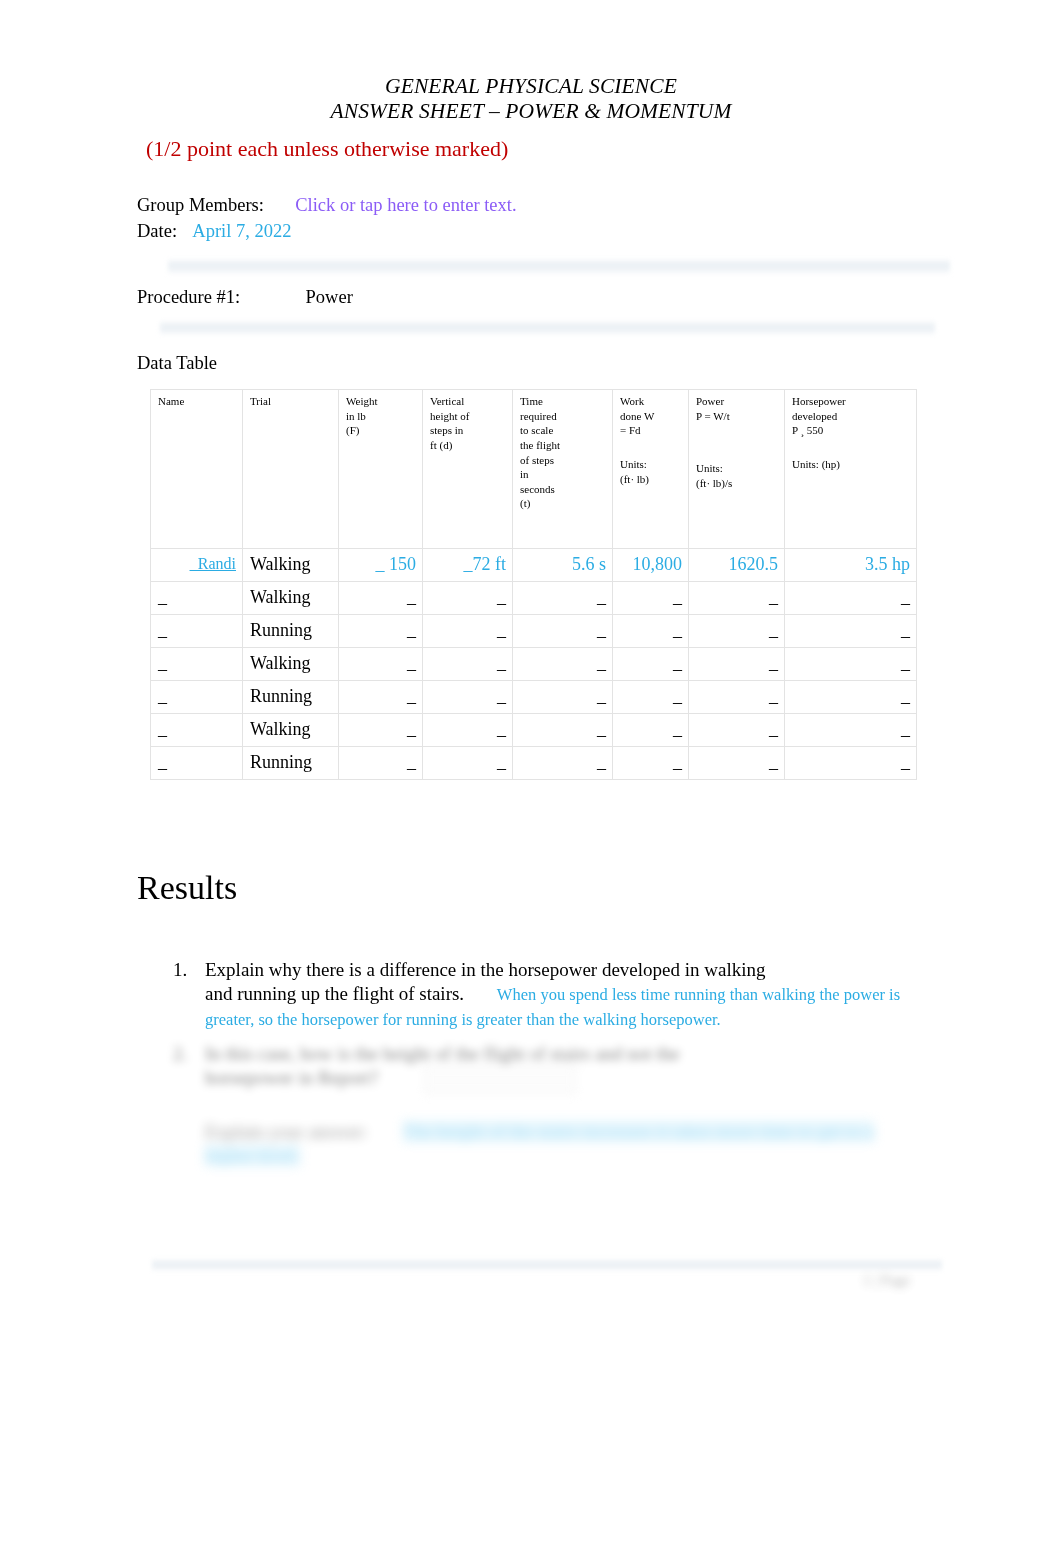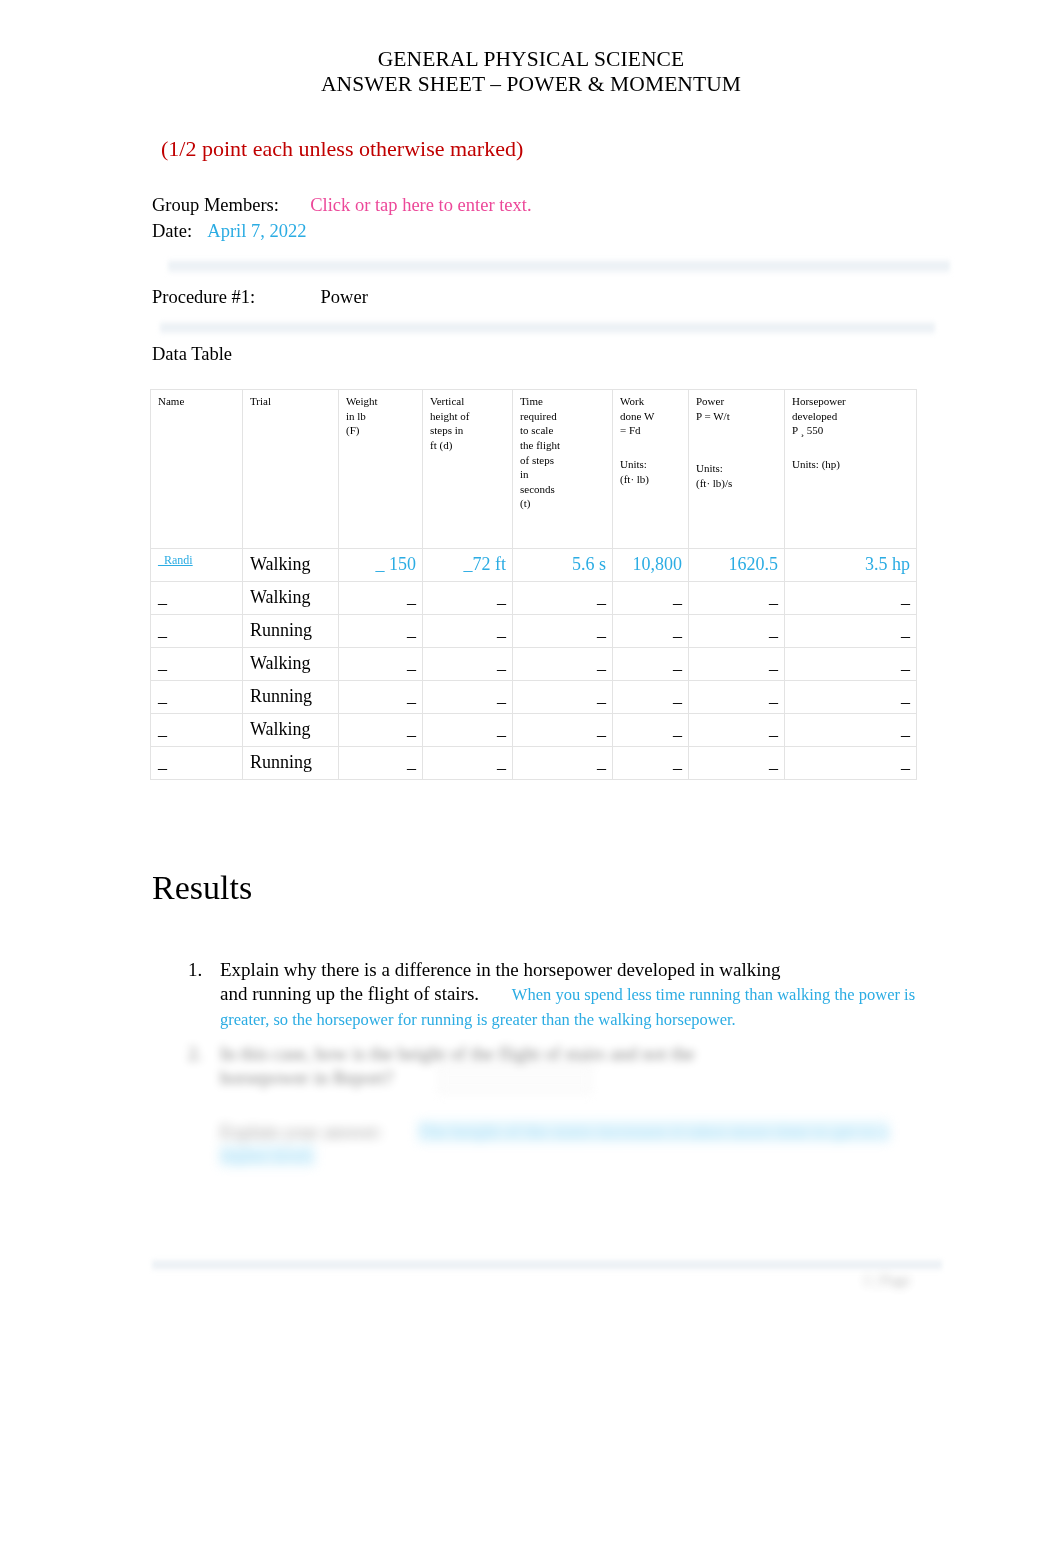--- a/index.html
+++ b/index.html
@@ -20,49 +20,50 @@
     position: absolute;
     top: 0; left: 0;
     width: 1062px;
     height: 1561px;
     background: #fff;
   }
 
   
   .title-block {
     text-align: center;
-    padding-top: 47px;
+    padding-top: 74px;
     line-height: 1.18;
+    font-style: italic;
   }
   .doc-title {
     font-size: 21.5px;
     letter-spacing: 0.1px;
   }
 
   
   .content {
     position: absolute;
-    left: 152px;
+    left: 137px;
     top: 0;
     width: 790px;
   }
 
   .points-note {
     color: #C00000;
     font-size: 22px;
     margin-top: 0;
   }
   .points-note.indent { padding-left: 9px; }
 
   .meta-line {
     font-size: 18.5px;
     line-height: 1.38;
   }
   .meta-label { color: #000; }
-  .fill-red { color: #ec4899; }
+  .fill-red { color: #8b5cf6; }
   .fill-cyan { color: #2BACE3; }
 
   
   .blur-band {
     background: linear-gradient(to bottom,
       rgba(255,255,255,0) 0%,
       rgba(232,238,243,0.85) 35%,
       rgba(235,240,245,0.9) 60%,
       rgba(255,255,255,0) 100%);
     filter: blur(2.2px);
@@ -99,21 +100,21 @@
   .c-trial { width: 96px; }
   .c-wt    { width: 84px; }
   .c-ht    { width: 90px; }
   .c-time  { width: 100px; }
   .c-work  { width: 76px; }
   .c-pow   { width: 96px; }
   .c-hp    { width: 132px; }
 
   .cyan { color: #2BACE3; }
   .valcell { text-align: right; font-size: 18px; }
-  .valcell-left { text-align: left; font-size: 12px; text-decoration: underline; }
+  .valcell-left { text-align: right; font-size: 16px; text-decoration: underline; }
   .trialcell { font-size: 18px; }
   .row-data td { padding-top: 6px; padding-bottom: 6px; }
   .row-blank td { padding-top: 2px; padding-bottom: 2px; height: 21px; font-size: 18px; }
   .dash { color:#000; }
 
   
   .results-head {
     font-size: 34px;
     line-height: 1.2;
   }
@@ -188,21 +189,21 @@
     <div class="procedure-line">
       <span>Procedure #1:</span>
       <span class="tab"></span>
       <span>Power</span>
     </div>
   </div>
 
   <div class="blur-band" style="position:absolute;left:160px;top:320px;width:775px;height:16px;"></div>
 
   <div class="content" style="top:332px;">
-    <div class="section-sub" style="margin-top:12px;">Data Table</div>
+    <div class="section-sub" style="margin-top:21px;">Data Table</div>
   </div>
 
   <div style="position:absolute;left:150px;top:389px;">
     <table class="data-table">
       <colgroup>
         <col class="c-name">
           <col class="c-trial">
           <col class="c-wt">
           <col class="c-ht">
         <col class="c-time">

